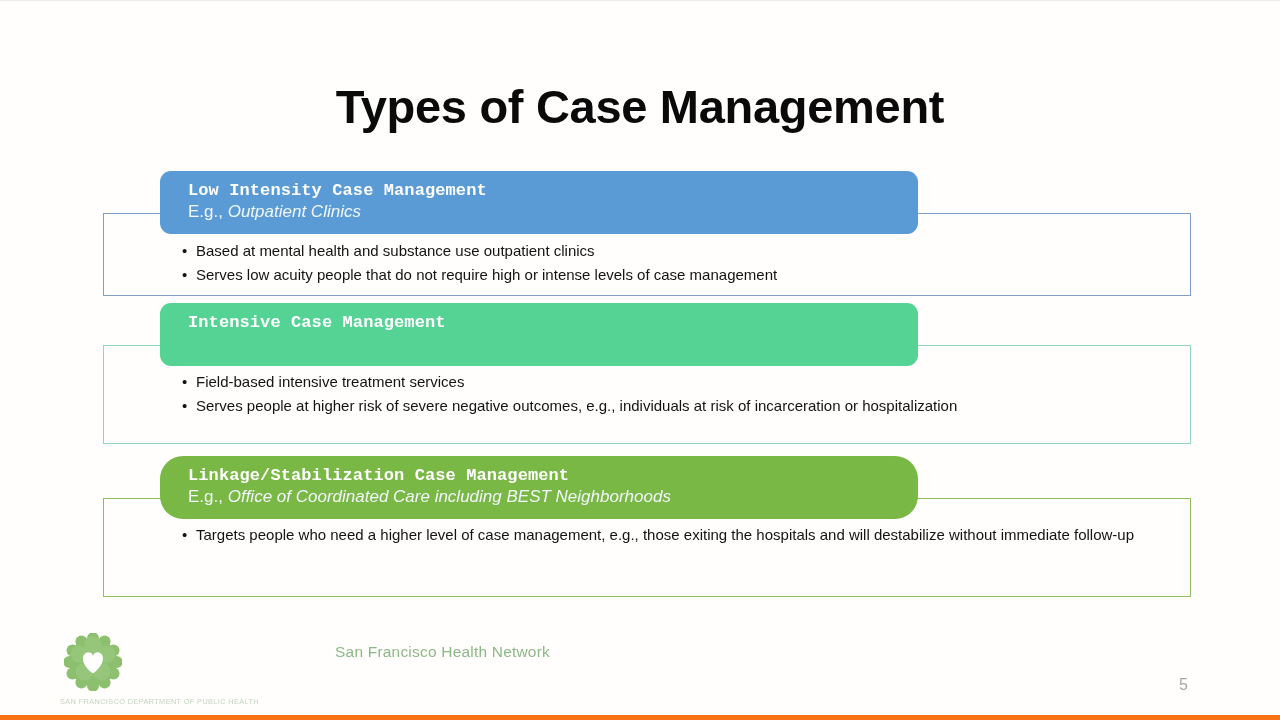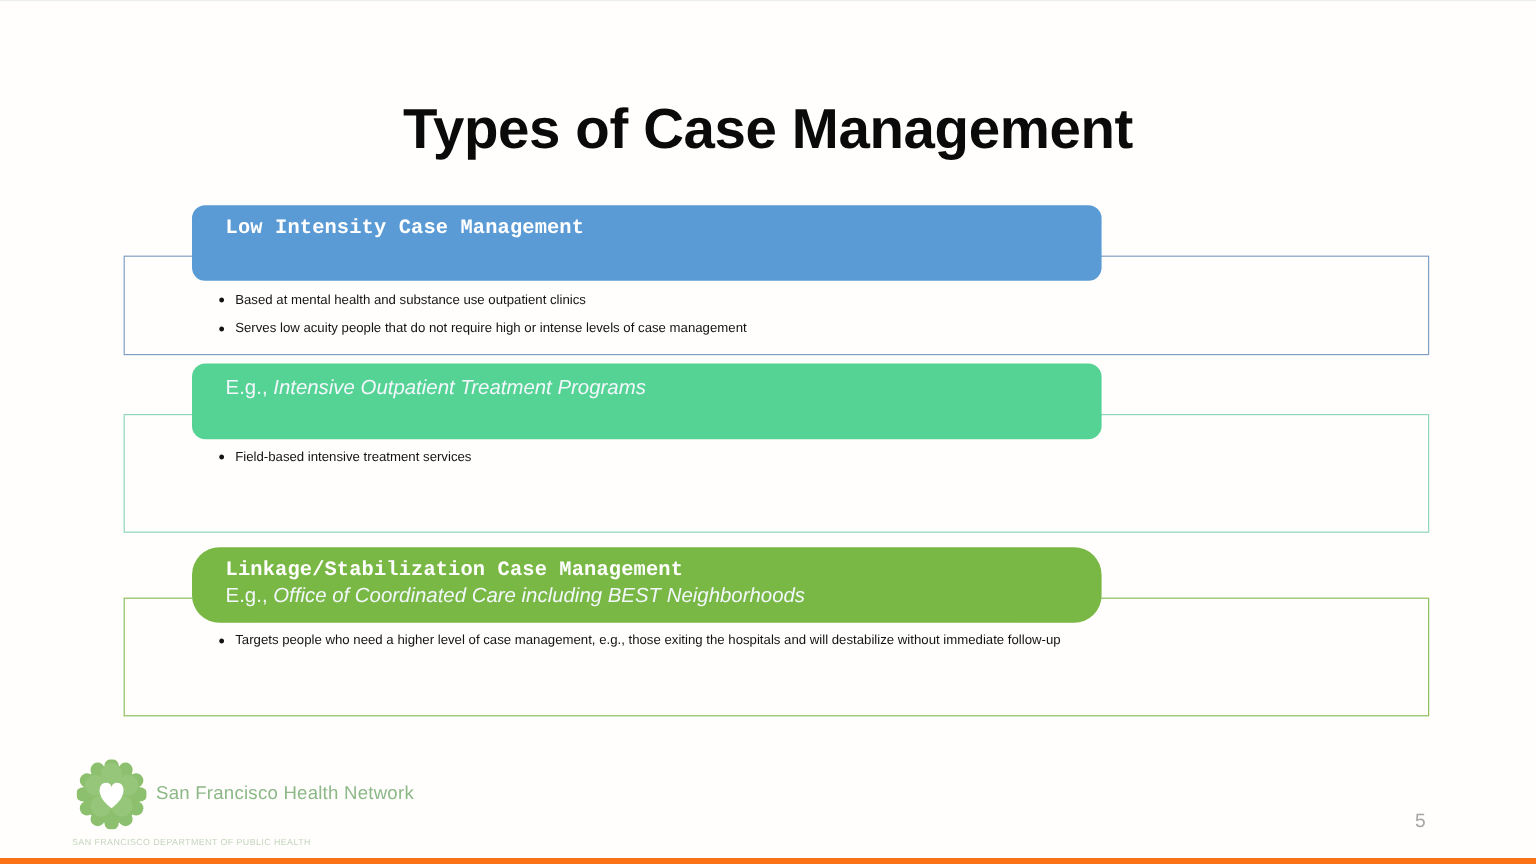--- a/index.html
+++ b/index.html
@@ -83,21 +83,21 @@
     font-style: italic;
   }
 
   .bullets {
     position: absolute;
     left: 182px;
     width: 990px;
   }
   .bullet {
     position: relative;
-    font-size: 11px;
+    font-size: 15px;
     line-height: 19.5px;
     color: #131313;
     padding-left: 14px;
     margin-bottom: 4px;
     font-family: "Liberation Sans", sans-serif;
   }
   .bullet::before {
     content: "\2022";
     position: absolute;
     left: 0;
@@ -132,22 +132,23 @@
   .logo-mark {
     position: absolute;
     left: 4px;
     top: 2px;
     width: 58px;
     height: 58px;
   }
   .org-name {
     position: absolute;
     left: 70px;
-    top: 20px;
+    top: 10px;
     width: 420px;
+    text-align: right;
   }
   .org-line {
     font-size: 15.5px;
     color: #8cb887;
     line-height: 22px;
     letter-spacing: 0.2px;
     font-family: "Liberation Sans", sans-serif;
   }
   .dept-line {
     position: absolute;
@@ -173,36 +174,38 @@
 <body>
 
 <div class="slide">
 
   <div class="slide-title">Types of Case Management</div>
 
   <div class="section" id="section-1">
     <div class="outline-box" style="border-color: rgb(127, 159, 196);"></div>
     <div class="header-bar" style="background: rgb(91, 155, 213);">
       <div class="header-line1">Low Intensity Case Management</div>
+      <div class="header-line2">
+        <span class="eg">E.g., </span><span class="ex">Outpatient Clinics</span>
+      </div>
     </div>
     <div class="bullets">
       <div class="bullet">Based at mental health and substance use outpatient clinics</div>
       <div class="bullet">Serves low acuity people that do not require high or intense levels of case management</div>
     </div>
   </div>
 
   <div class="section" id="section-2">
     <div class="outline-box" style="border-color: rgb(143, 216, 187);"></div>
     <div class="header-bar" style="background: rgb(85, 211, 149);">
-      <div class="header-line2">
-        <span class="eg">E.g., </span><span class="ex">Intensive Outpatient Treatment Programs</span>
-      </div>
+      <div class="header-line1">Intensive Case Management</div>
     </div>
     <div class="bullets">
       <div class="bullet">Field-based intensive treatment services</div>
+      <div class="bullet">Serves people at higher risk of severe negative outcomes, e.g., individuals at risk of incarceration or hospitalization</div>
     </div>
   </div>
 
   <div class="section" id="section-3">
     <div class="outline-box" style="border-color: rgb(141, 191, 92);"></div>
     <div class="header-bar" style="background: rgb(121, 184, 68); border-radius: 23px;">
       <div class="header-line1">Linkage/Stabilization Case Management</div>
       <div class="header-line2">
         <span class="eg">E.g., </span><span class="ex">Office of Coordinated Care including BEST Neighborhoods</span>
       </div>

